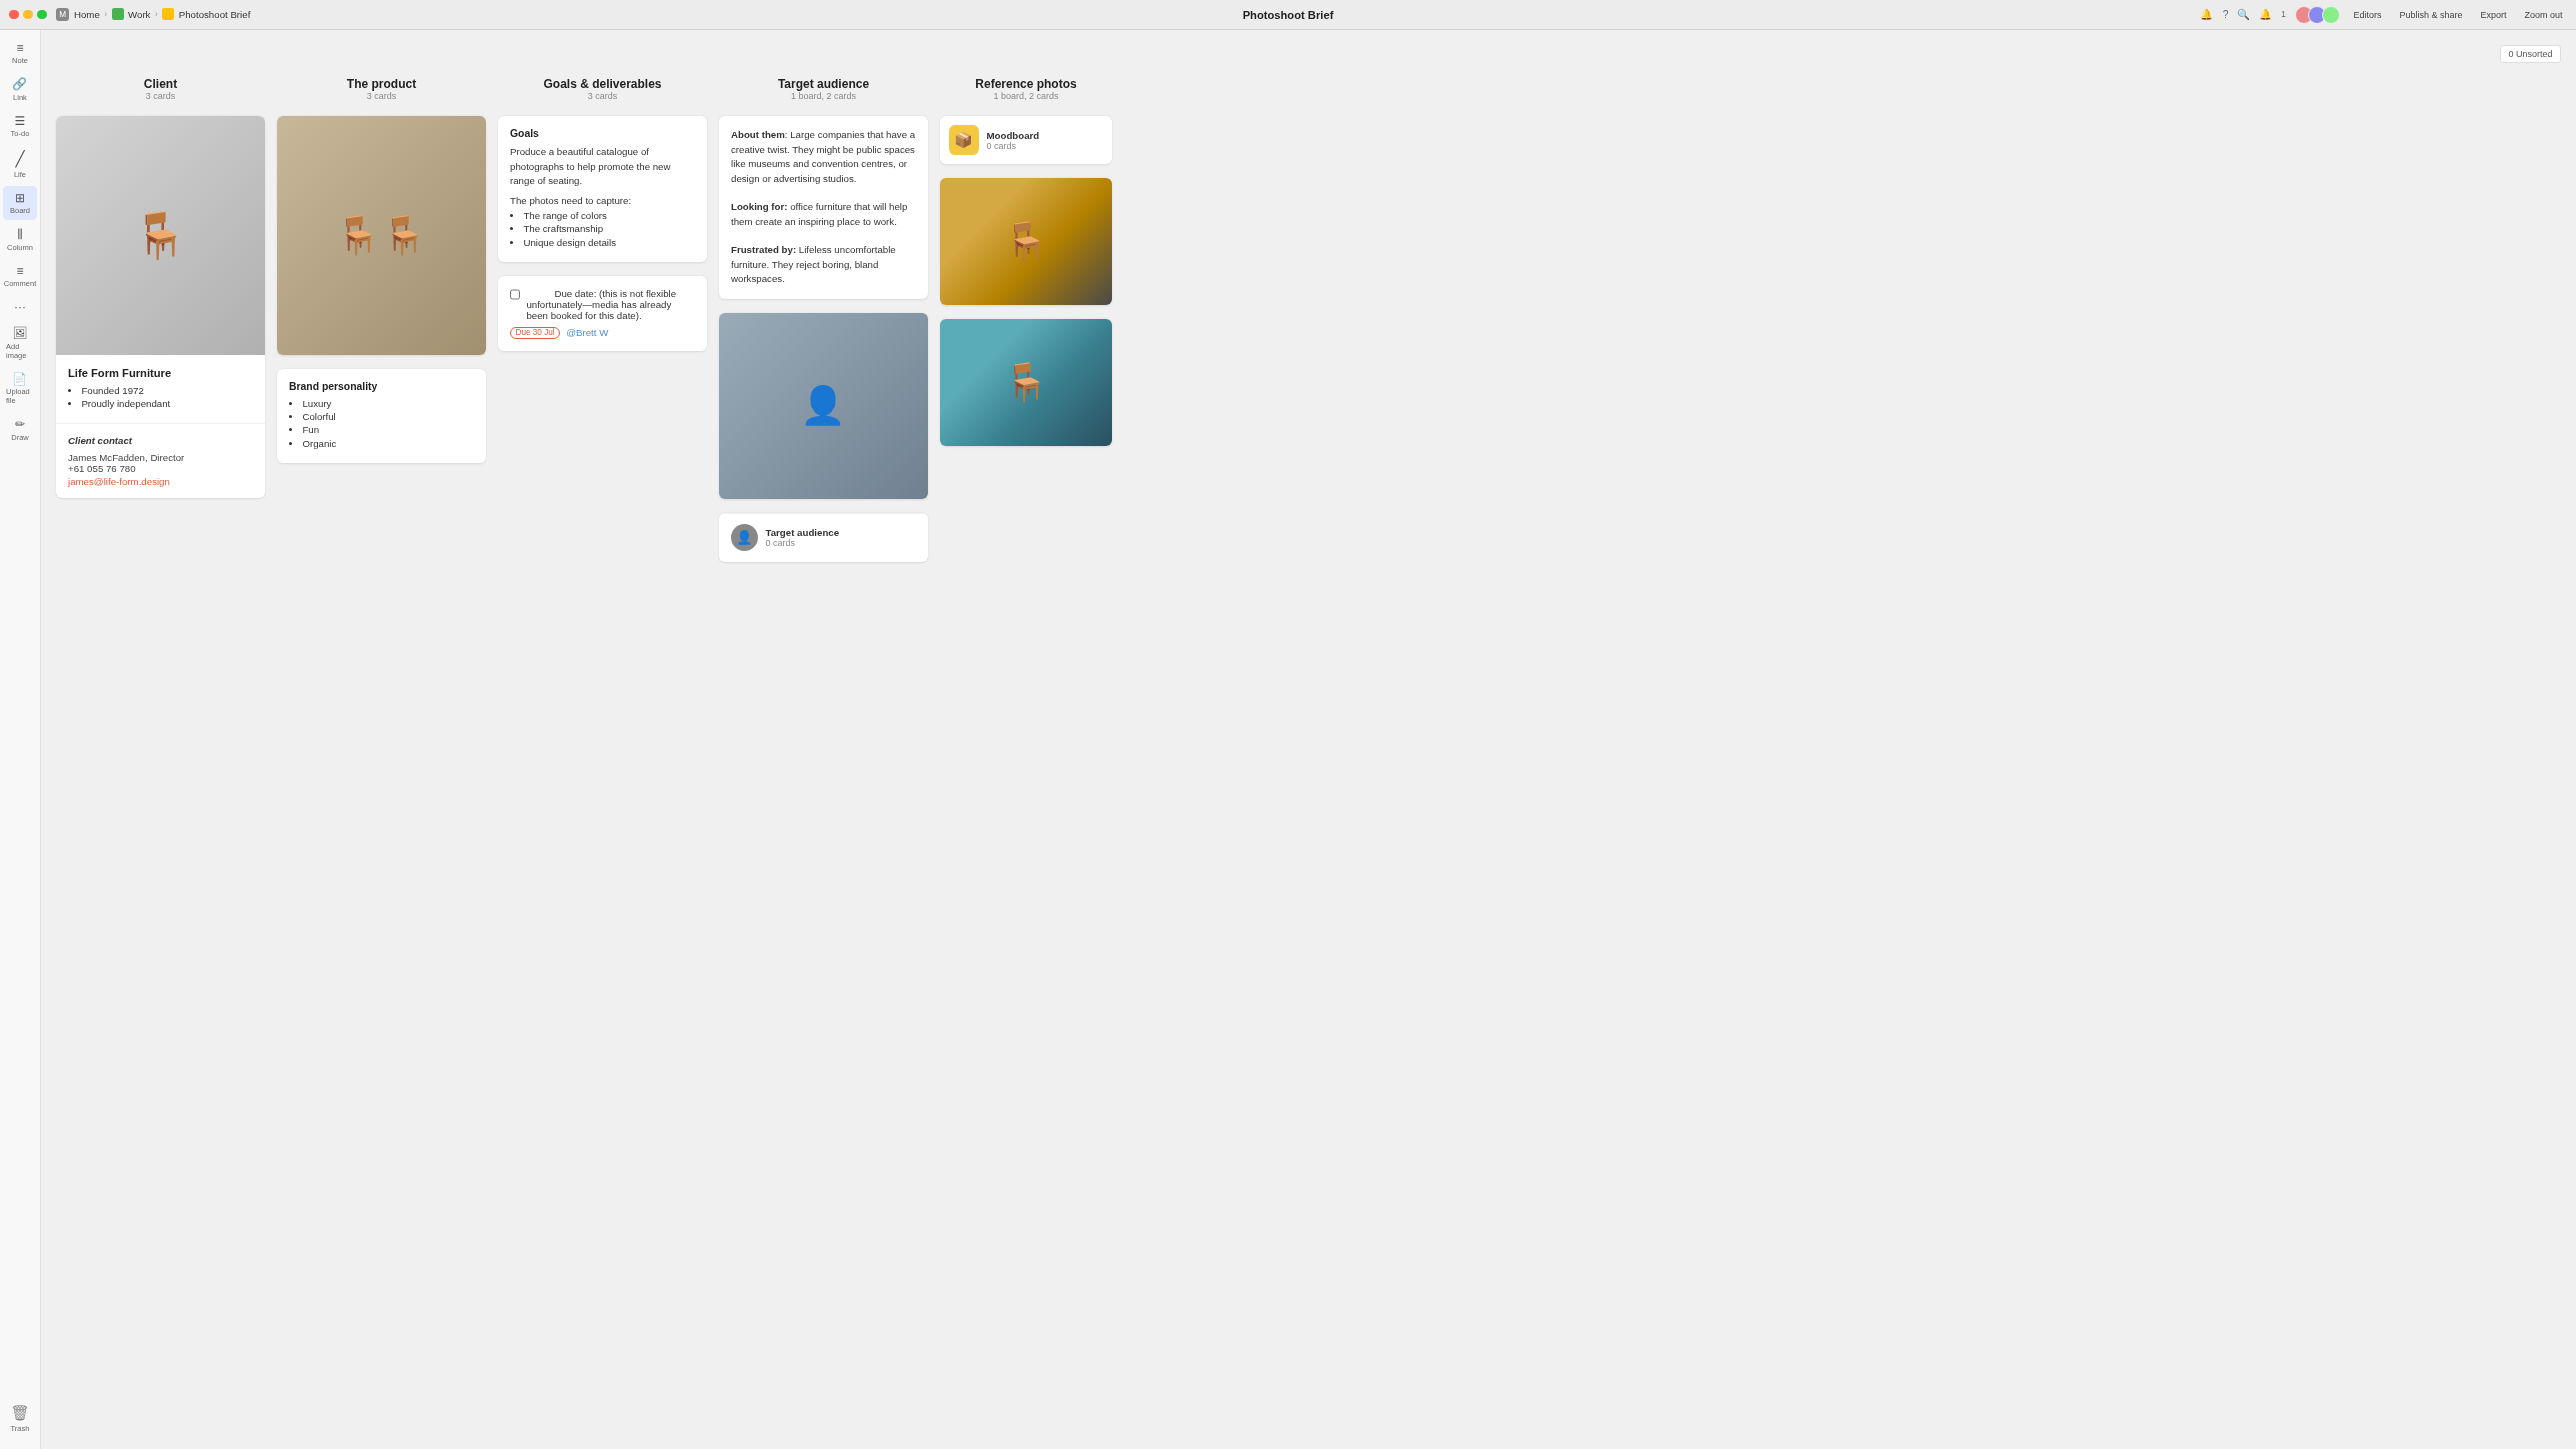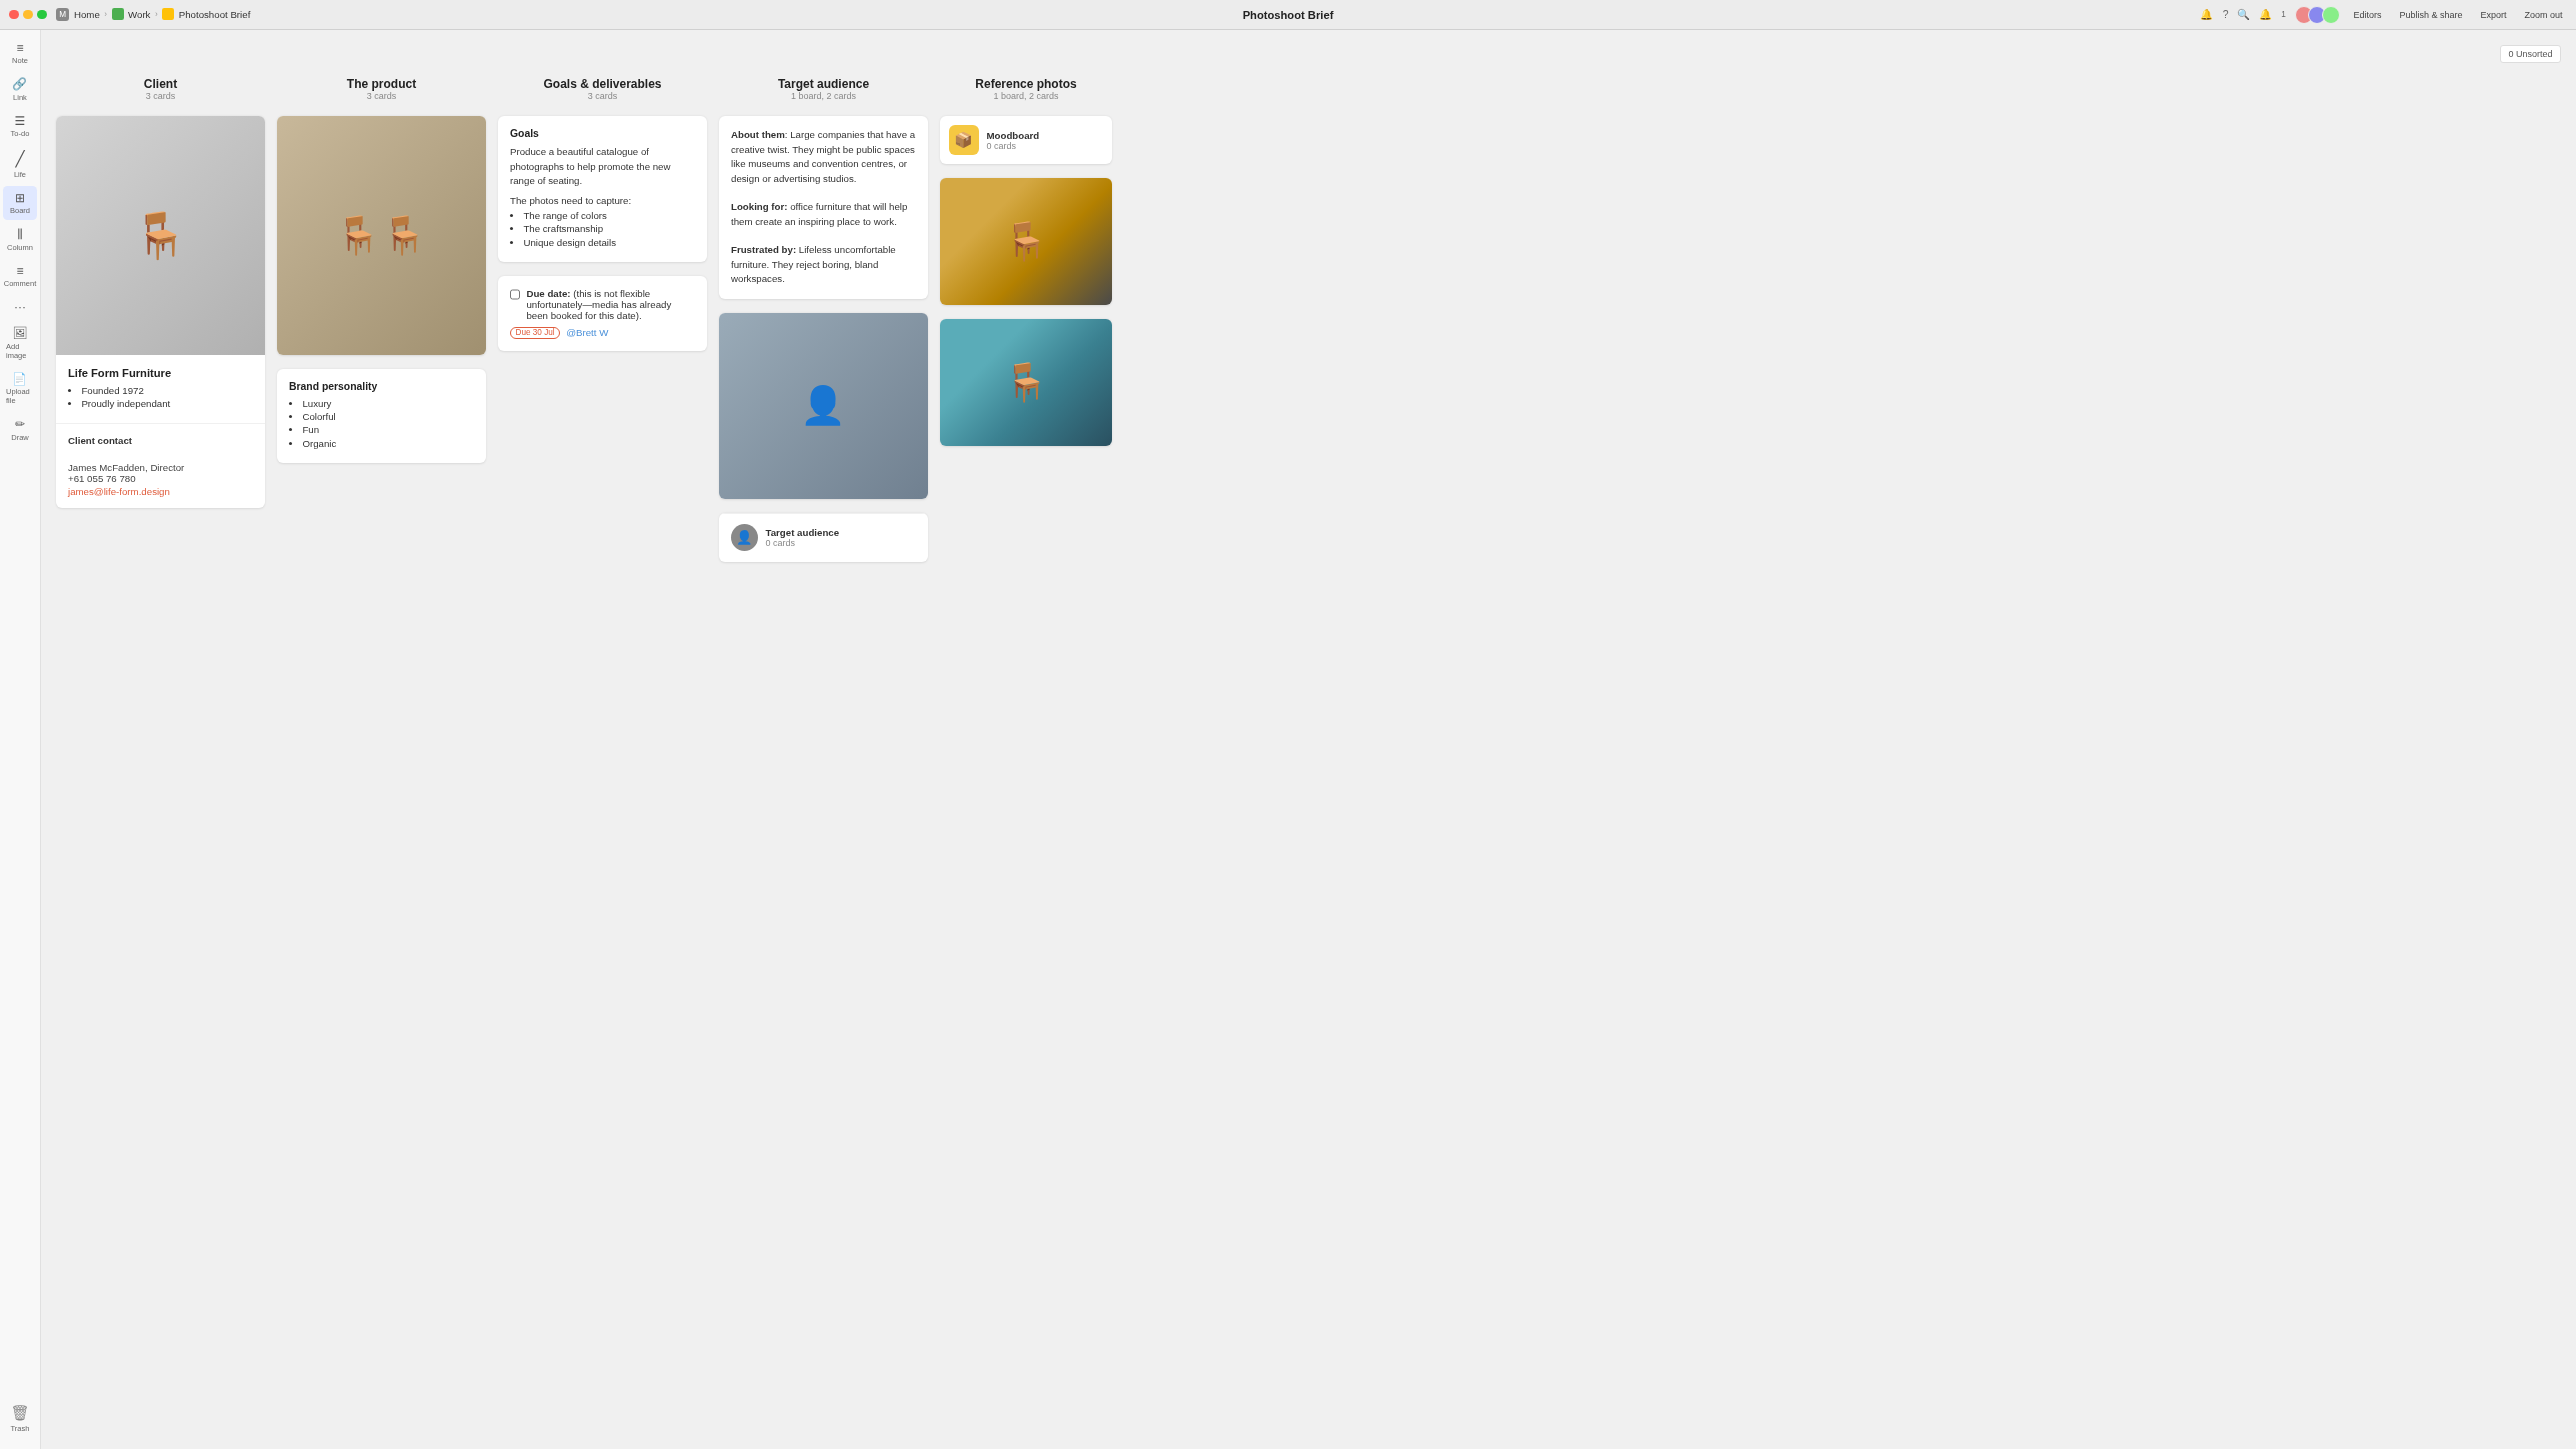--- a/index.html
+++ b/index.html
@@ -152,33 +152,33 @@
       overflow: hidden;
     }
     .card-body { padding: 12px; }
     .card-body p { font-size: 9.7px; color: #333; line-height: 1.5; }
 
     
     .client-name { font-size: 11.2px; font-weight: 600; color: #222; margin-bottom: 6px; }
     .bullet-list { list-style: disc; padding-left: 13.4px; }
     .bullet-list li { font-size: 9.7px; color: #333; margin-bottom: 2.2px; }
     .contact-section { padding: 10.4px 12px; border-top: 0.7px solid #f0f0f0; }
-    .contact-title { font-size: 9.7px; font-weight: 600; color: #333; margin-bottom: 16px; }
+    .contact-title { font-size: 9.7px; font-weight: 600; color: #333; margin-bottom: 6px; font-style: italic; }
     .contact-info { font-size: 9.7px; color: #444; }
     .contact-email { font-size: 9.7px; color: #e05c3c; text-decoration: none; }
 
     
     .goals-title { font-size: 10.4px; font-weight: 700; color: #222; margin-bottom: 6px; }
     .goals-text { font-size: 9.7px; color: #333; margin-bottom: 6px; line-height: 1.5; }
     .goals-sub { font-size: 9.7px; color: #333; margin-bottom: 4.5px; }
     .deliverables-title { font-size: 10.4px; font-weight: 700; color: #222; margin-bottom: 7.5px; }
     .checkbox-item { display: flex; align-items: flex-start; gap: 6px; margin-bottom: 6px; }
     .checkbox-item input[type=checkbox] { margin-top: 1.5px; flex-shrink: 0; width: 10.4px; height: 10.4px; }
     .checkbox-item span { font-size: 9.7px; color: #333; }
-    .due-label { font-size: 9.7px; font-weight: 700; color: #333; display: inline; }
+    .due-label { font-size: 9.7px; font-weight: 400; color: #333; display: inline; margin-left: 28px; }
     .due-badge { font-size: 8.2px; color: #e05c3c; border: 0.7px solid #e05c3c; padding: 0.7px 4.5px; border-radius: 7.5px; }
     .mention { font-size: 9.7px; color: #4a90d9; }
     .due-meta { display: flex; align-items: center; gap: 6px; margin-top: 4.5px; }
 
     
     .brand-title { font-size: 10.4px; font-weight: 600; color: #222; margin-bottom: 6px; }
 
     
     .target-text { font-size: 9.7px; color: #333; line-height: 1.6; }
     .target-bold { font-weight: 600; }

